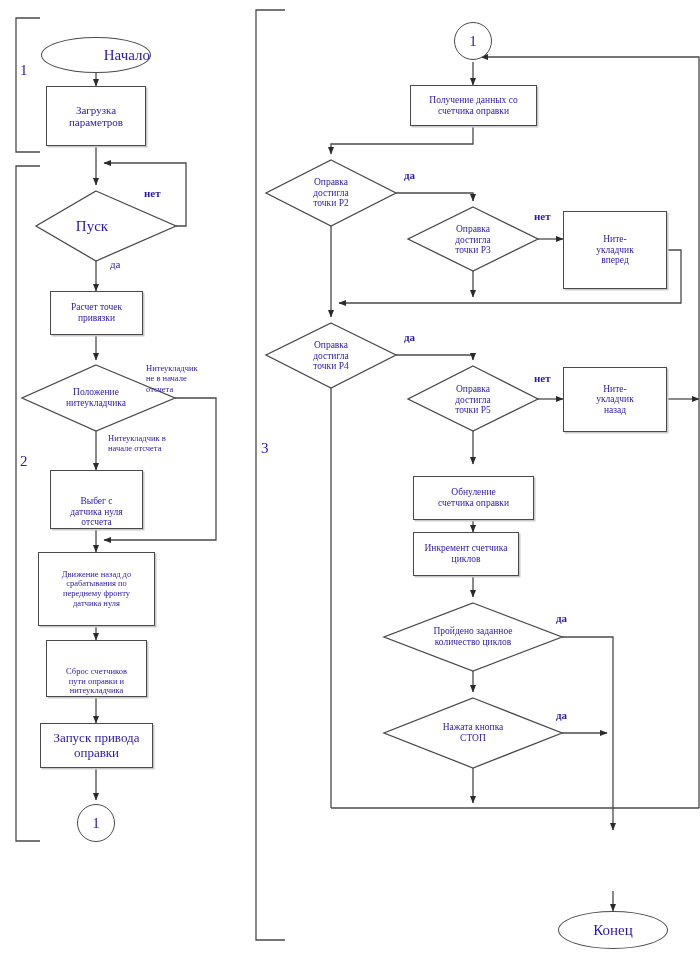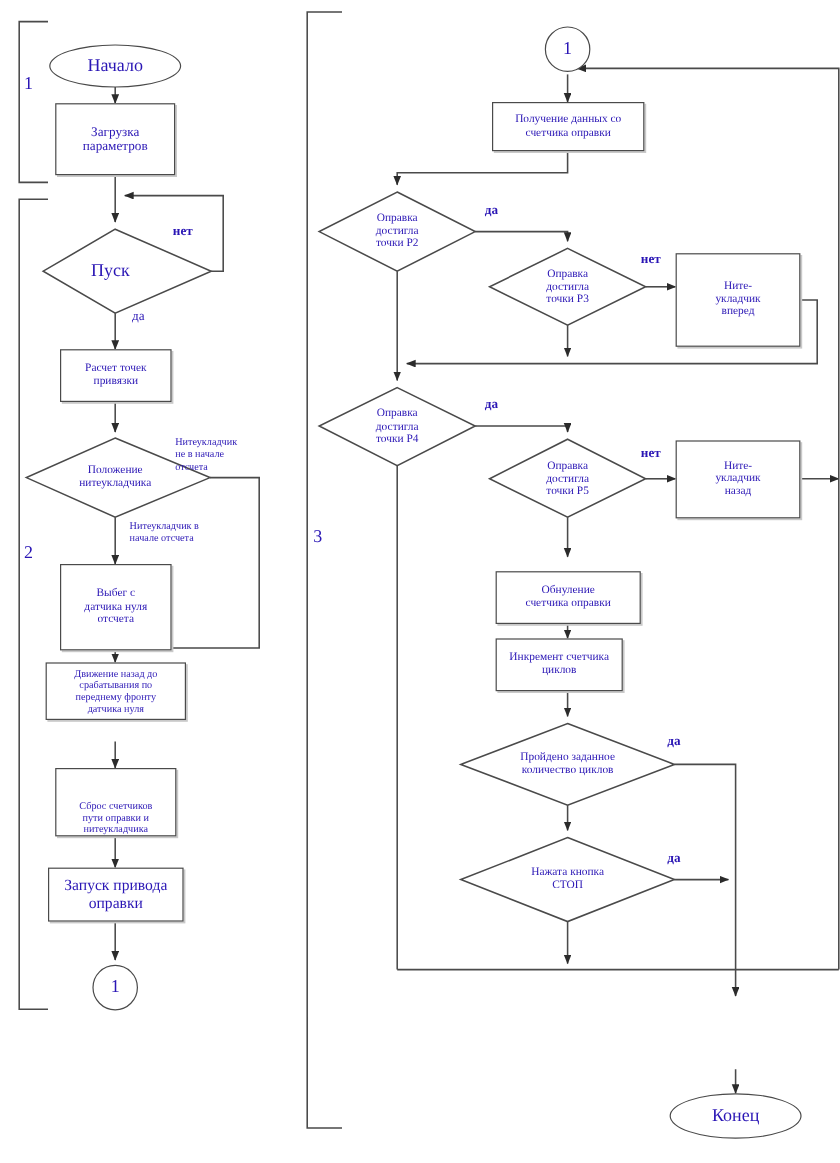--- a/index.html
+++ b/index.html
@@ -101,21 +101,21 @@
       <path d="M562,733 L607,733" marker-end="url(#ah)"></path>
       <path d="M473,768 L473,803" marker-end="url(#ah)"></path>
       <path d="M331,808 L699,808"></path>
       <path d="M699,808 L699,399"></path>
       <path d="M699,399 L699,57 L481,57" marker-end="url(#ah)"></path>
 
       <path d="M613,891 L613,911" marker-end="url(#ah)"></path>
     </g>
   </svg>
 
-  <div class="node term big" style="left:41px;top:37px;width:110px;height:36px;">
+  <div class="node term big" style="left:41px;top:37px;width:110px;height:36px;justify-content:flex-end;">
     <span>Начало</span>
   </div>
 
   <div class="node proc md" style="left:46px;top:86px;width:100px;height:60px;white-space:pre-line;">
     <span>Загрузка
 параметров</span>
   </div>
 
   <div class="node dec big" style="left:52px;top:212px;width:80px;height:28px;">
     <span>Пуск</span>
@@ -124,27 +124,27 @@
   <div class="node proc sm" style="left:50px;top:291px;width:93px;height:44px;white-space:pre-line;">
     <span>Расчет точек
 привязки</span>
   </div>
 
   <div class="node dec sm" style="left:48px;top:383px;width:96px;height:30px;white-space:pre-line;">
     <span>Положение
 нитеукладчика</span>
   </div>
 
-  <div class="node proc sm" style="left:50px;top:470px;width:93px;height:72px;white-space:pre-line;">
+  <div class="node proc sm" style="left:50px;top:470px;width:93px;height:59px;white-space:pre-line;align-items:flex-end;">
     <span>Выбег с
 датчика нуля
 отсчета</span>
   </div>
 
-  <div class="node proc xs" style="left:38px;top:552px;width:117px;height:48px;white-space:pre-line;">
+  <div class="node proc xs" style="left:38px;top:552px;width:117px;height:74px;white-space:pre-line;">
     <span>Движение назад до
 срабатывания по
 переднему фронту
 датчика  нуля</span>
   </div>
 
   <div class="node proc xs" style="left:46px;top:640px;width:101px;height:57px;white-space:pre-line;align-items:flex-end;">
     <span>Сброс  счетчиков
 пути оправки и
 нитеукладчика</span>

